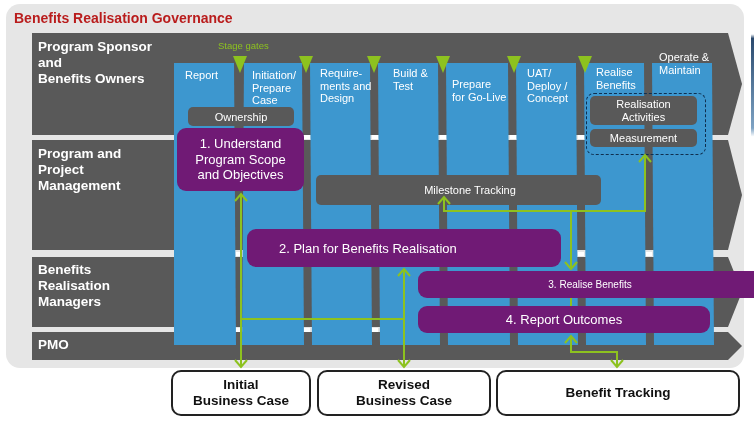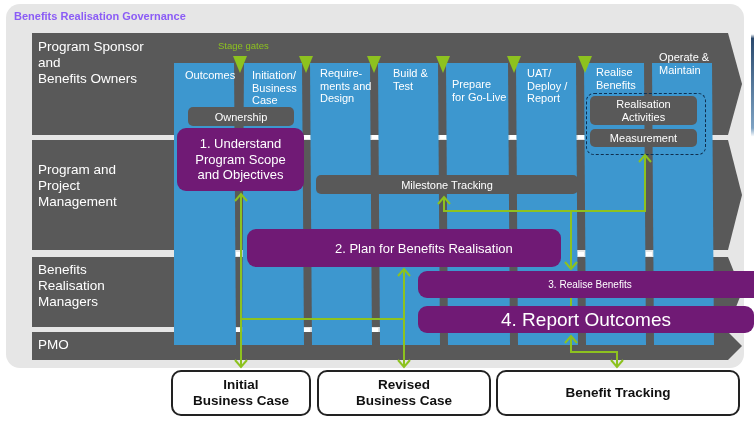--- a/index.html
+++ b/index.html
@@ -1,21 +1,21 @@
 <!DOCTYPE html>
 <html><head>
 <meta charset="utf-8">
 <style>
   html, body { margin:0; padding:0; }
   body { width:754px; height:427px; position:relative; overflow:hidden; background:#ffffff; font-family:"Liberation Sans", sans-serif; }
   .abs { position:absolute; }
   #panel { left:6px; top:4px; width:738px; height:364px; background:#e6e6e6; border-radius:14px; }
-  #title { left:14px; top:10px; font-size:11px; font-weight:bold; color:#8b5cf6; }
+  #title { left:14px; top:10px; font-size:14px; font-weight:bold; color:#b91c1c; }
   #rightsliver { left:751px; top:0; width:3px; height:427px; background:linear-gradient(#ffffff 0%, #ffffff 8%, #2b4a6e 9%, #7ea3c4 30%, #ffffff 32%); }
-  .rowlabel { color:#ffffff; font-weight:normal; font-size:13.5px; line-height:16px; }
+  .rowlabel { color:#ffffff; font-weight:bold; font-size:13.5px; line-height:16px; }
   .stage-label { color:#ffffff; font-size:11px; line-height:12.5px; }
   .gate { width:0; height:0; border-left:7px solid transparent; border-right:7px solid transparent; border-top:17px solid #8dc21f; }
   #gates-label { color:#8dc21f; font-size:9.5px; }
   .darkbox { background:#701a75; color:#ffffff; border-radius:9px; display:flex; align-items:center; justify-content:center; text-align:center; }
   .greybox { background:#595959; color:#ffffff; border-radius:5px; display:flex; align-items:center; justify-content:center; text-align:center; font-size:11px; }
   .outbox { background:#ffffff; border:2px solid #222; border-radius:10px; display:flex; align-items:center; justify-content:center; text-align:center; font-weight:bold; font-size:13.5px; color:#111; line-height:16px; }
   svg.overlay { position:absolute; left:0; top:0; }
 </style>
 </head>
 <body>
@@ -31,21 +31,21 @@
   <polygon points="32,332 728,332 742,346 728,360 32,360" fill="#595959"></polygon>
 
   <rect x="32" y="135" width="700" height="5" fill="#e6e6e6"></rect>
   <rect x="32" y="250" width="700" height="7" fill="#e6e6e6"></rect>
   <rect x="32" y="327" width="700" height="5" fill="#e6e6e6"></rect>
 </svg>
 
 <div class="abs rowlabel" style="left:38px;top:39px;white-space:pre;">Program Sponsor
 and
 Benefits Owners</div>
-<div class="abs rowlabel" style="left:38px;top:146px;white-space:pre;margin-top:16px;">Program and
+<div class="abs rowlabel" style="left:38px;top:146px;white-space:pre;">Program and
 Project
 Management</div>
 <div class="abs rowlabel" style="left:38px;top:262px;white-space:pre;">Benefits
 Realisation
 Managers</div>
 <div class="abs rowlabel" style="left:38px;top:337px;white-space:pre;">PMO</div>
 
 <svg class="overlay" width="754" height="427">
   <polygon points="174,63 234,63 236,345 174,345" fill="#3d97cf"></polygon>
   <polygon points="244,63 302,63 304,345 242,345" fill="#3d97cf"></polygon>
@@ -79,47 +79,47 @@
 </svg>
 
 <div id="gates-label" class="abs" style="left:218px;top:40px;">Stage gates</div>
 <div class="abs gate" style="left:233px;top:56px;"></div>
 <div class="abs gate" style="left:299px;top:56px;"></div>
 <div class="abs gate" style="left:367px;top:56px;"></div>
 <div class="abs gate" style="left:436px;top:56px;"></div>
 <div class="abs gate" style="left:507px;top:56px;"></div>
 <div class="abs gate" style="left:578px;top:56px;"></div>
 
-<div class="abs stage-label" style="left:185px;top:69px;white-space:pre;">Outcomes</div>
+<div class="abs stage-label" style="left:185px;top:69px;white-space:pre;">Report</div>
 <div class="abs stage-label" style="left:252px;top:69px;white-space:pre;">Initiation/
-Business
+Prepare
 Case</div>
 <div class="abs stage-label" style="left:320px;top:67px;white-space:pre;">Require-
 ments and
 Design</div>
 <div class="abs stage-label" style="left:393px;top:67px;white-space:pre;">Build &amp;
 Test</div>
 <div class="abs stage-label" style="left:452px;top:67px;white-space:pre;margin-top:11px;">Prepare
 for Go-Live</div>
 <div class="abs stage-label" style="left:527px;top:67px;white-space:pre;">UAT/
 Deploy /
-Report</div>
+Concept</div>
 <div class="abs stage-label" style="left:596px;top:66px;white-space:pre;">Realise
 Benefits</div>
 <div class="abs stage-label" style="left:659px;top:51px;white-space:pre;">Operate &amp;
 Maintain</div>
 
 <div class="abs greybox" style="left:188px;top:107px;width:106px;height:19px;text-align:right;">Ownership</div>
 <div class="abs darkbox" style="left:177px;top:128px;width:127px;height:63px;font-size:13px;line-height:15.5px;white-space:pre;">1. Understand
 Program Scope
 and Objectives</div>
-<div class="abs greybox" style="left:316px;top:175px;width:262px;height:19px;">Milestone Tracking</div>
-<div class="abs darkbox" style="left:247px;top:229px;width:314px;height:38px;font-size:13px;justify-content:flex-start;padding-left:88px;box-sizing:border-box;">2. Plan for Benefits Realisation</div>
+<div class="abs greybox" style="left:316px;top:175px;width:262px;height:30px;padding-left:23px;">Milestone Tracking</div>
+<div class="abs darkbox" style="left:247px;top:229px;width:314px;height:38px;font-size:13px;justify-content:flex-start;padding-left:32px;box-sizing:border-box;">2. Plan for Benefits Realisation</div>
 <div class="abs darkbox" style="left:418px;top:271px;width:344px;height:27px;font-size:10px;">3. Realise Benefits</div>
-<div class="abs darkbox" style="left:418px;top:306px;width:336px;height:27px;font-size:19px;">4. Report Outcomes</div>
+<div class="abs darkbox" style="left:418px;top:306px;width:292px;height:27px;font-size:13px;">4. Report Outcomes</div>
 
 <div class="abs" style="left:586px;top:93px;width:118px;height:60px;border:1.5px dashed #0f2f4f;border-radius:8px;"></div>
 <div class="abs greybox" style="left:590px;top:96px;width:107px;height:29px;line-height:13px;white-space:pre;">Realisation
 Activities</div>
 <div class="abs greybox" style="left:590px;top:129px;width:107px;height:18px;">Measurement</div>
 
 <svg class="overlay" width="754" height="427">
   <g stroke="#8dc21f" stroke-width="2" fill="none">
     <line x1="241" y1="195" x2="241" y2="366"></line>
     <polyline points="235,201 241,194 247,201"></polyline>

